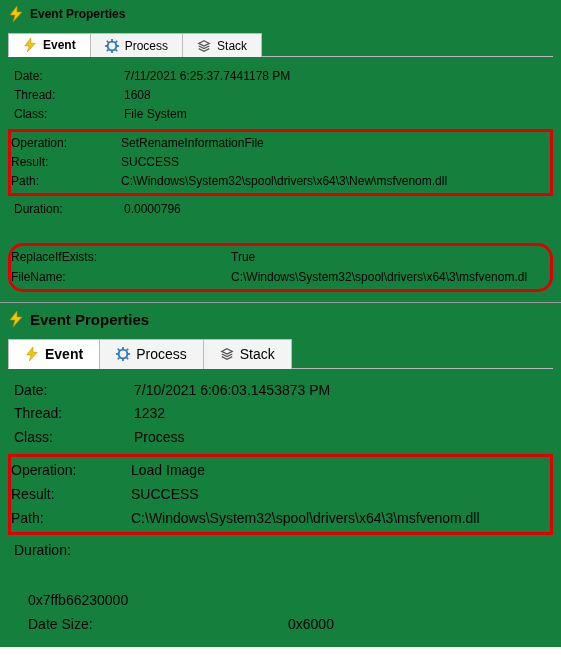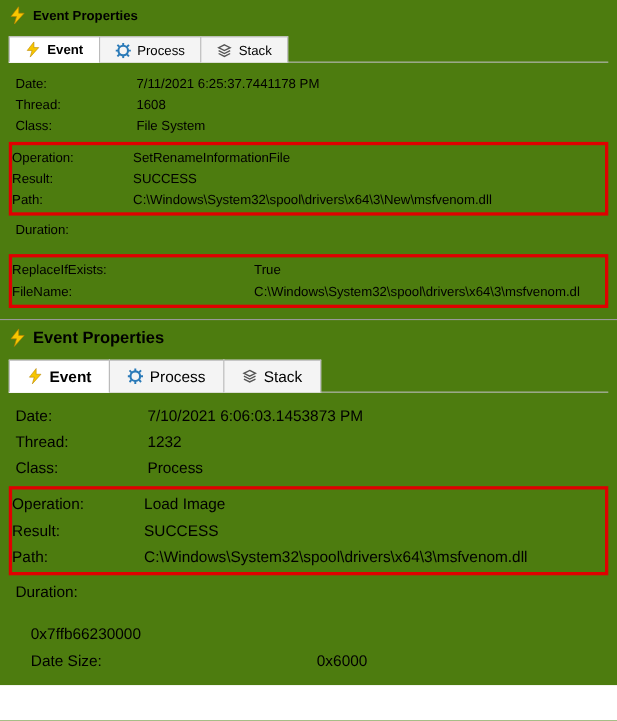--- a/index.html
+++ b/index.html
@@ -6,21 +6,21 @@
   body {
     margin: 0;
     padding: 0;
     font-family: "Segoe UI", Tahoma, sans-serif;
     font-size: 12px;
     color: #000;
     background: #fff;
     width: 561px;
   }
   .panel {
-    background: #4d7c0f;
+    background: #15803d;
     padding: 4px 8px 8px 8px;
   }
   .panel.second {
     border-top: 1px solid #999;
     padding-top: 6px;
     font-size: 14px;
   }
   .panel.second .tabs .tab { padding: 6px 16px; font-size: 14px; }
   .panel.second .kv { font-size: 14px; line-height: 1.7; }
   .panel.second .kv .k { width: 120px; }
@@ -79,21 +79,22 @@
   .section {
     padding: 2px 4px;
     margin-left: 2px;
   }
   .redbox {
     border: 3px solid #e00000;
     padding: 2px 0;
     margin: 2px 0;
   }
   .extra {
-    margin-top: 10px;
+    margin-top: 22px;
+    border-radius: 15px;
   }
   .extra .kv .k { width: 220px; }
   .panel.second .extra .kv .k { width: 260px; }
   .extra-indent { padding-left: 18px; }
 </style>
 </head>
 <body>
 
 <div class="panel">
   <div class="title-row">
@@ -172,20 +173,21 @@
       </div>
     <div class="kv">
         <div class="k">Path:</div>
         <div class="v">C:\Windows\System32\spool\drivers\x64\3\New\msfvenom.dll</div>
       </div>
   </div>
 
   <div class="section">
     <div class="kv">
         <div class="k">Duration:</div>
+        <div class="v">0.0000796</div>
       </div>
   </div>
 
   <div class="redbox extra">
     <div class="kv">
         <div class="k">ReplaceIfExists:</div>
         <div class="v">True</div>
       </div>
     <div class="kv">
         <div class="k">FileName:</div>

